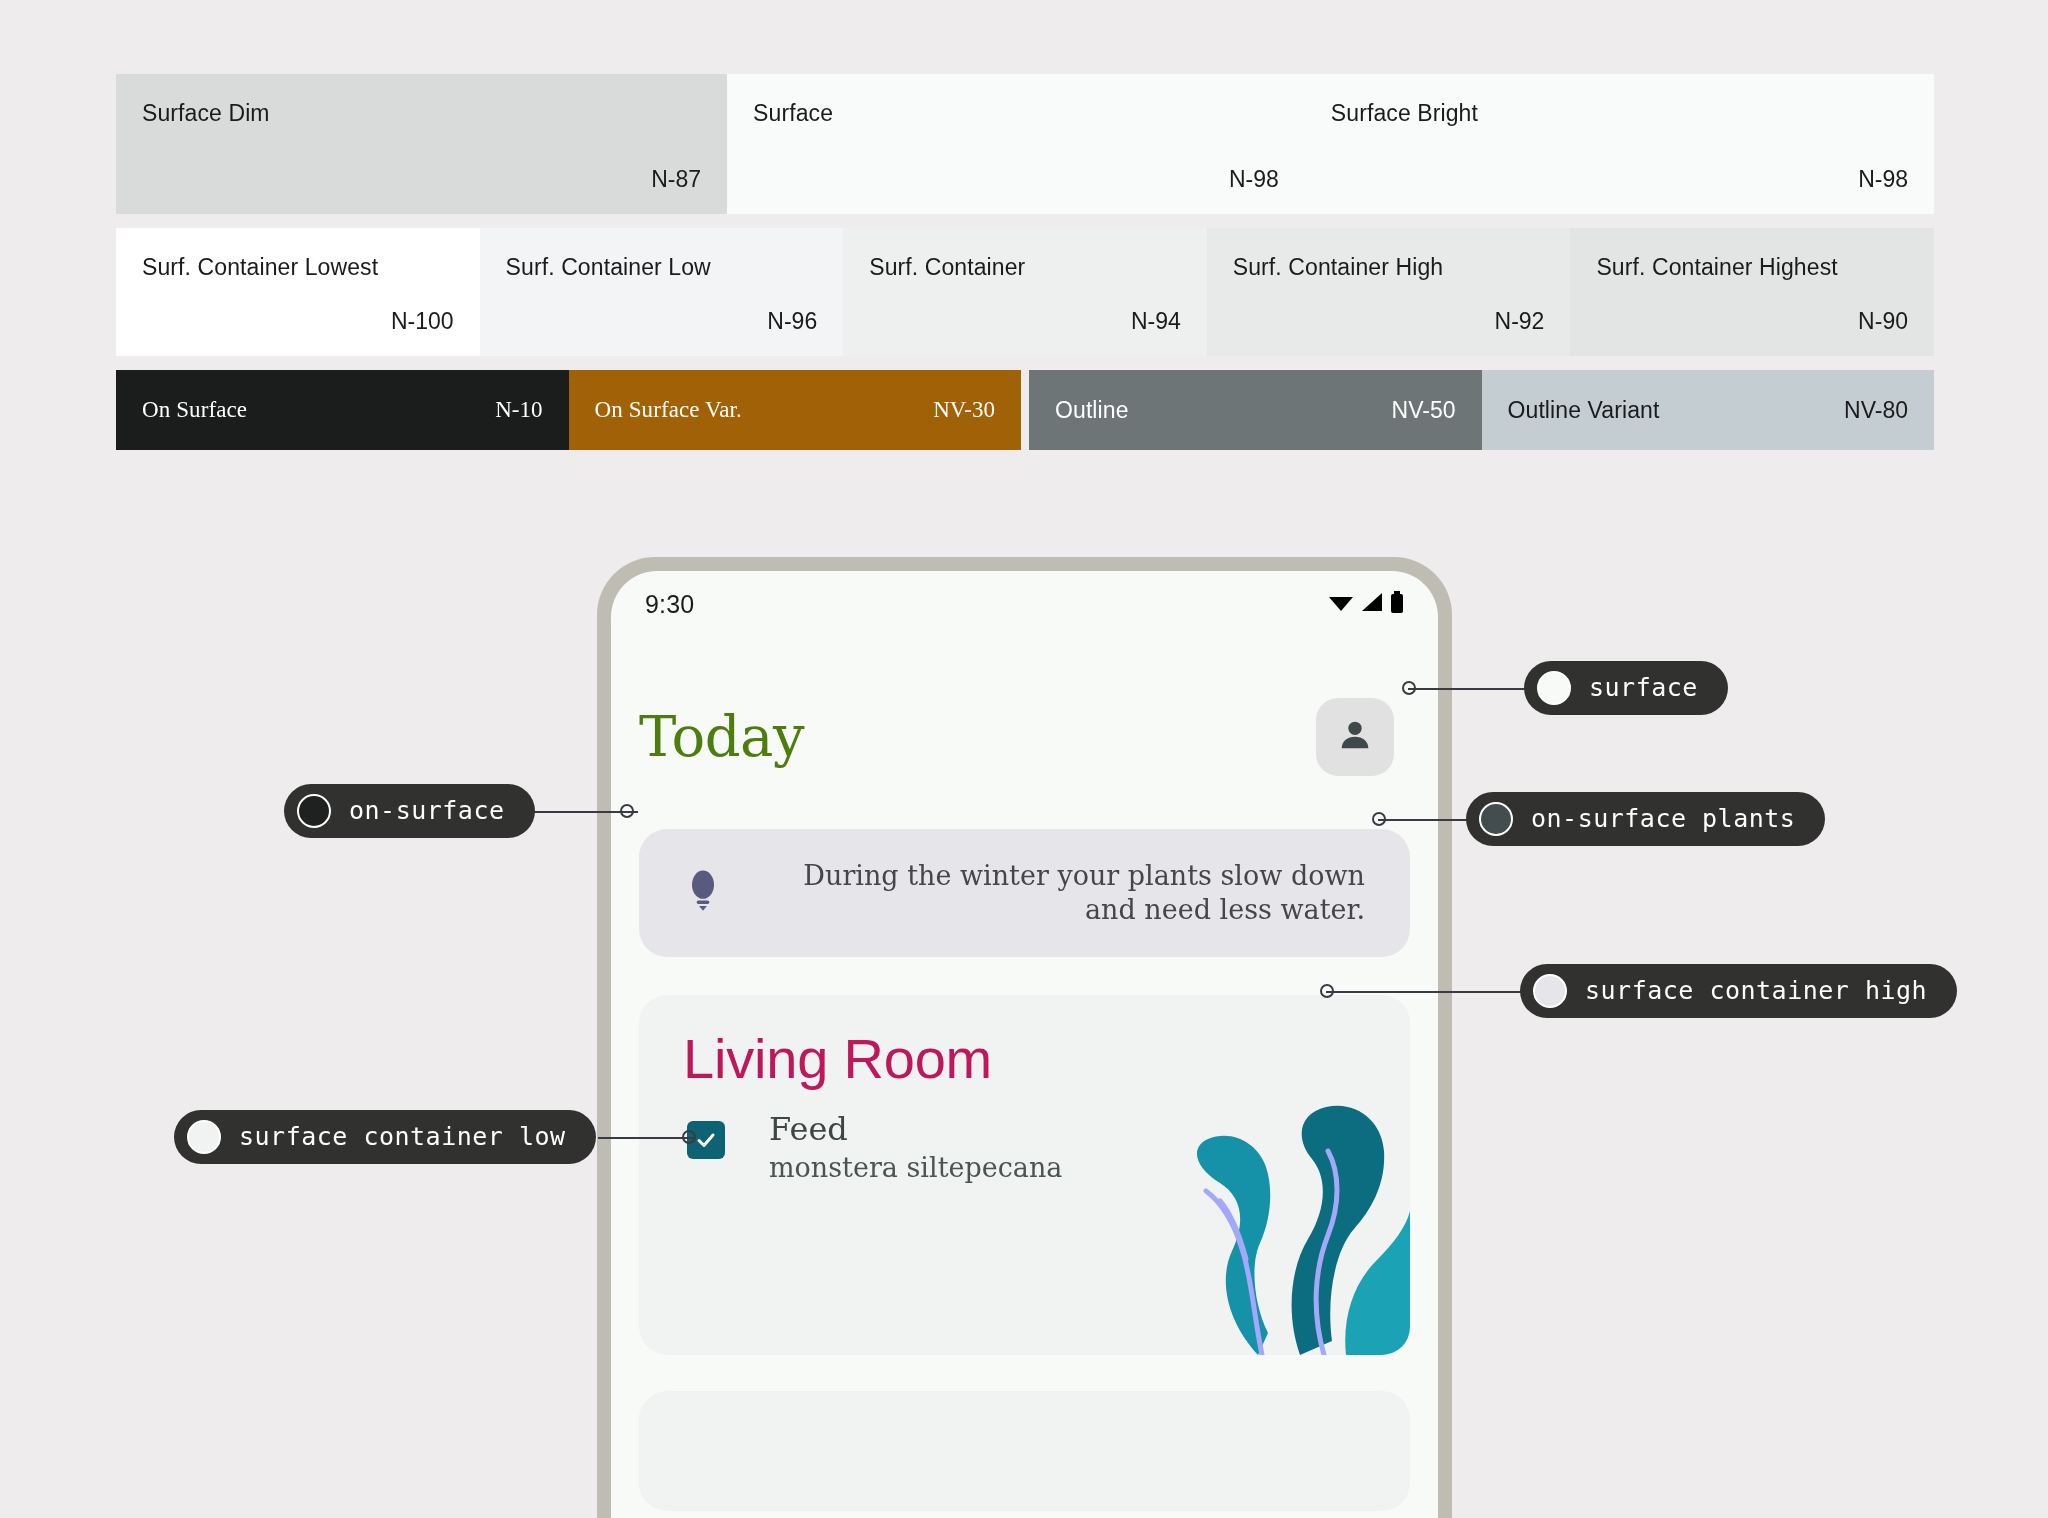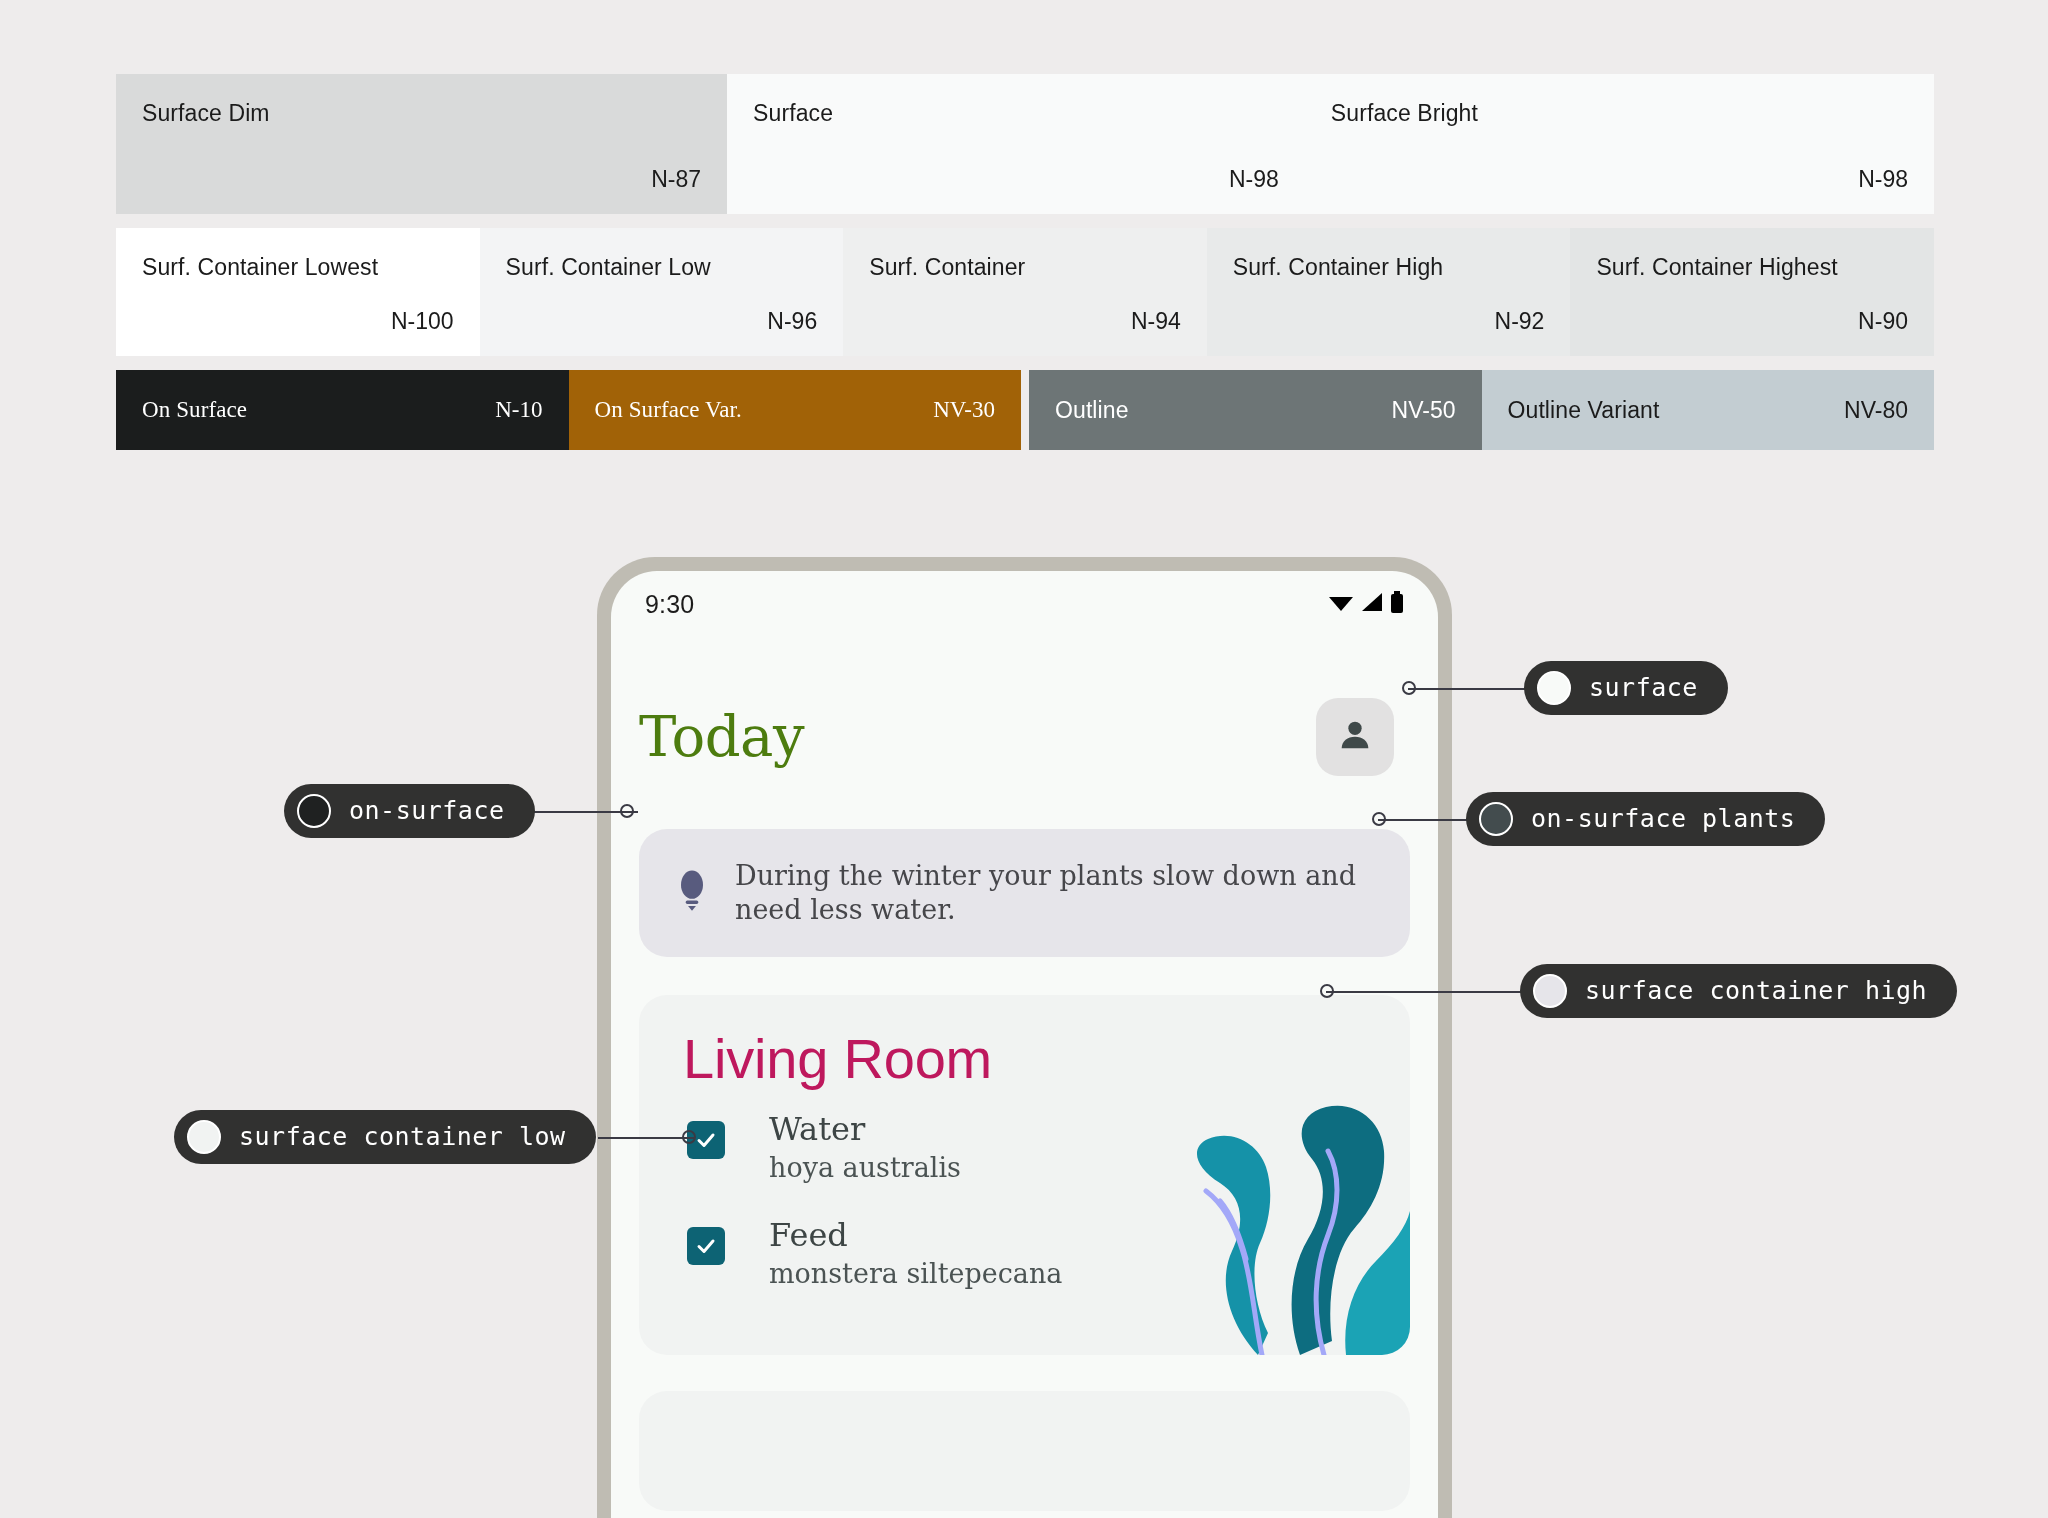--- a/index.html
+++ b/index.html
@@ -120,23 +120,24 @@
   }
 
   
   #tip-card {
     margin: 48px 28px 0 28px;
     background: #e6e5ea;
     border-radius: 28px;
     display: flex;
     align-items: center;
     gap: 24px;
-    padding: 30px 34px;
+    padding: 30px 45px;
     box-sizing: border-box;
     min-height: 112px;
+    text-align: right;
   }
   #tip-text {
     font-family: "DejaVu Serif", serif;
     font-size: 27px;
     line-height: 34px;
     color: #46464a;
   }
 
   
   #room-card {
@@ -351,31 +352,20 @@
           <rect x="8" y="20" width="8" height="2.2" rx="1" fill="#585b7e"></rect>
           <path d="M9.5 23.5 L14.5 23.5 L12 26.5 Z" fill="#585b7e"></path>
         </svg>
       </span>
       <div id="tip-text">During the winter your plants slow down and need less water.</div>
     </div>
 
     <div id="room-card">
       <div id="room-title">Living Room</div>
       <div class="task-list">
-          <div class="task-row">
-            <div class="task-check">
-              <svg width="24" height="24" viewBox="0 0 24 24">
-                <path d="M5 12.5 L10 17.5 L19 7" stroke="#fff" stroke-width="3" fill="none" stroke-linecap="round" stroke-linejoin="round"></path>
-              </svg>
-            </div>
-            <div>
-              <div class="task-title">Water</div>
-              <div class="task-sub">hoya australis</div>
-            </div>
-          </div>
           <div class="task-row">
             <div class="task-check">
               <svg width="24" height="24" viewBox="0 0 24 24">
                 <path d="M5 12.5 L10 17.5 L19 7" stroke="#fff" stroke-width="3" fill="none" stroke-linecap="round" stroke-linejoin="round"></path>
               </svg>
             </div>
             <div>
               <div class="task-title">Feed</div>
               <div class="task-sub">monstera siltepecana</div>
             </div>

